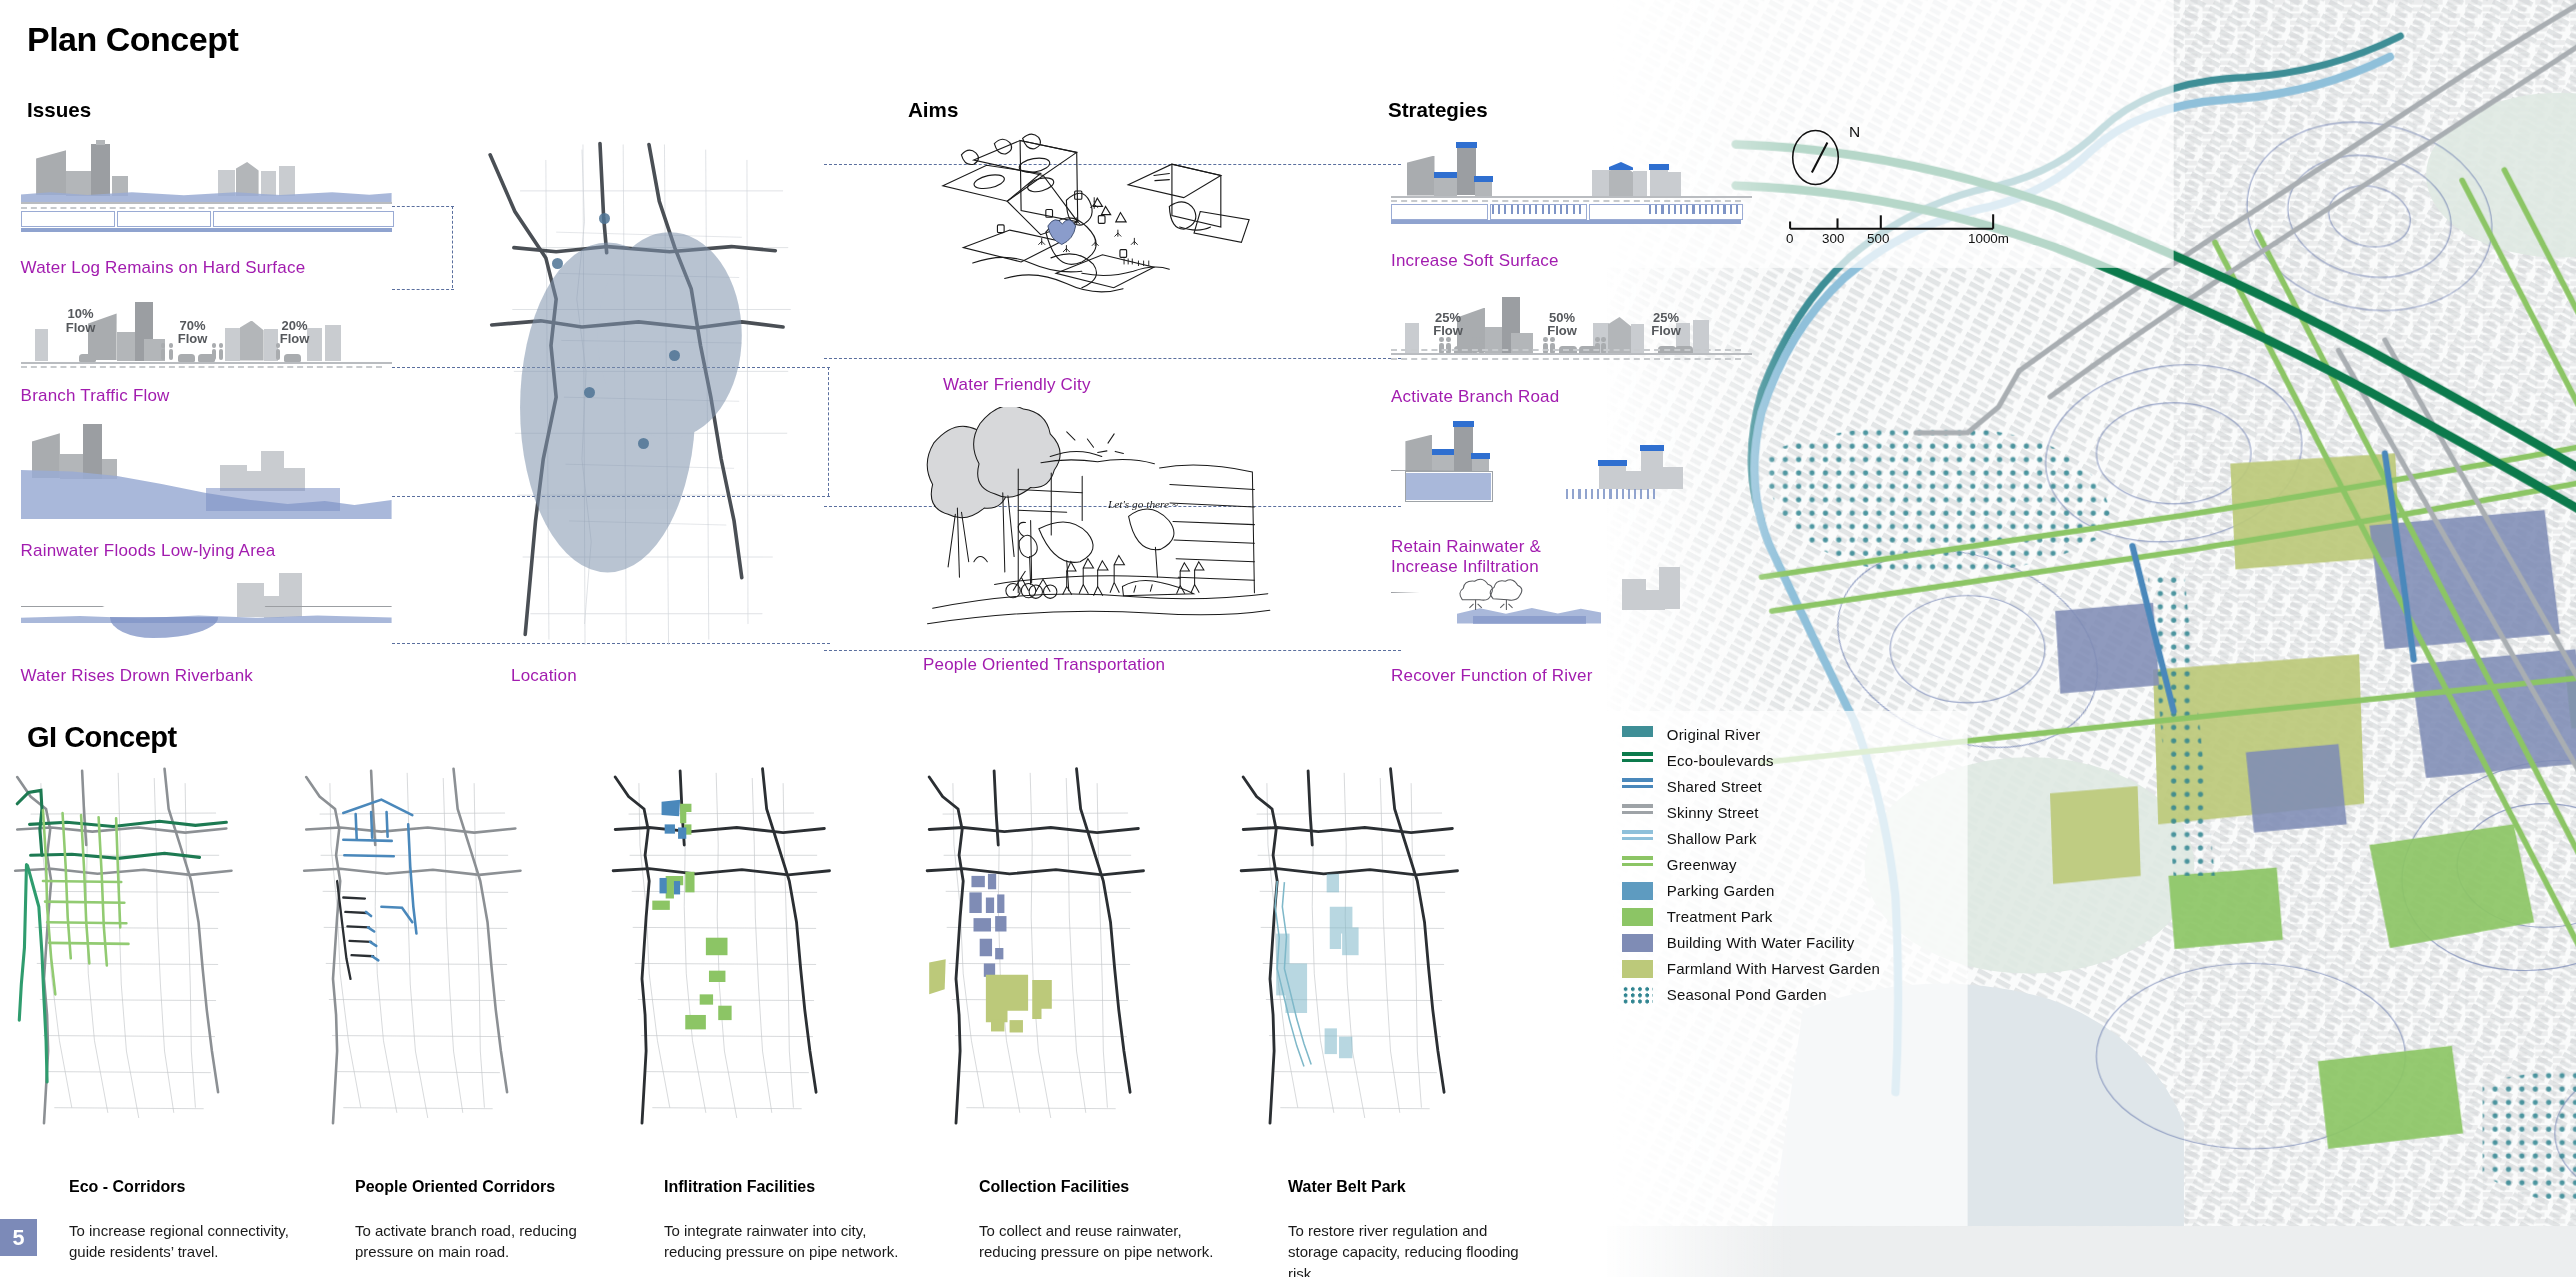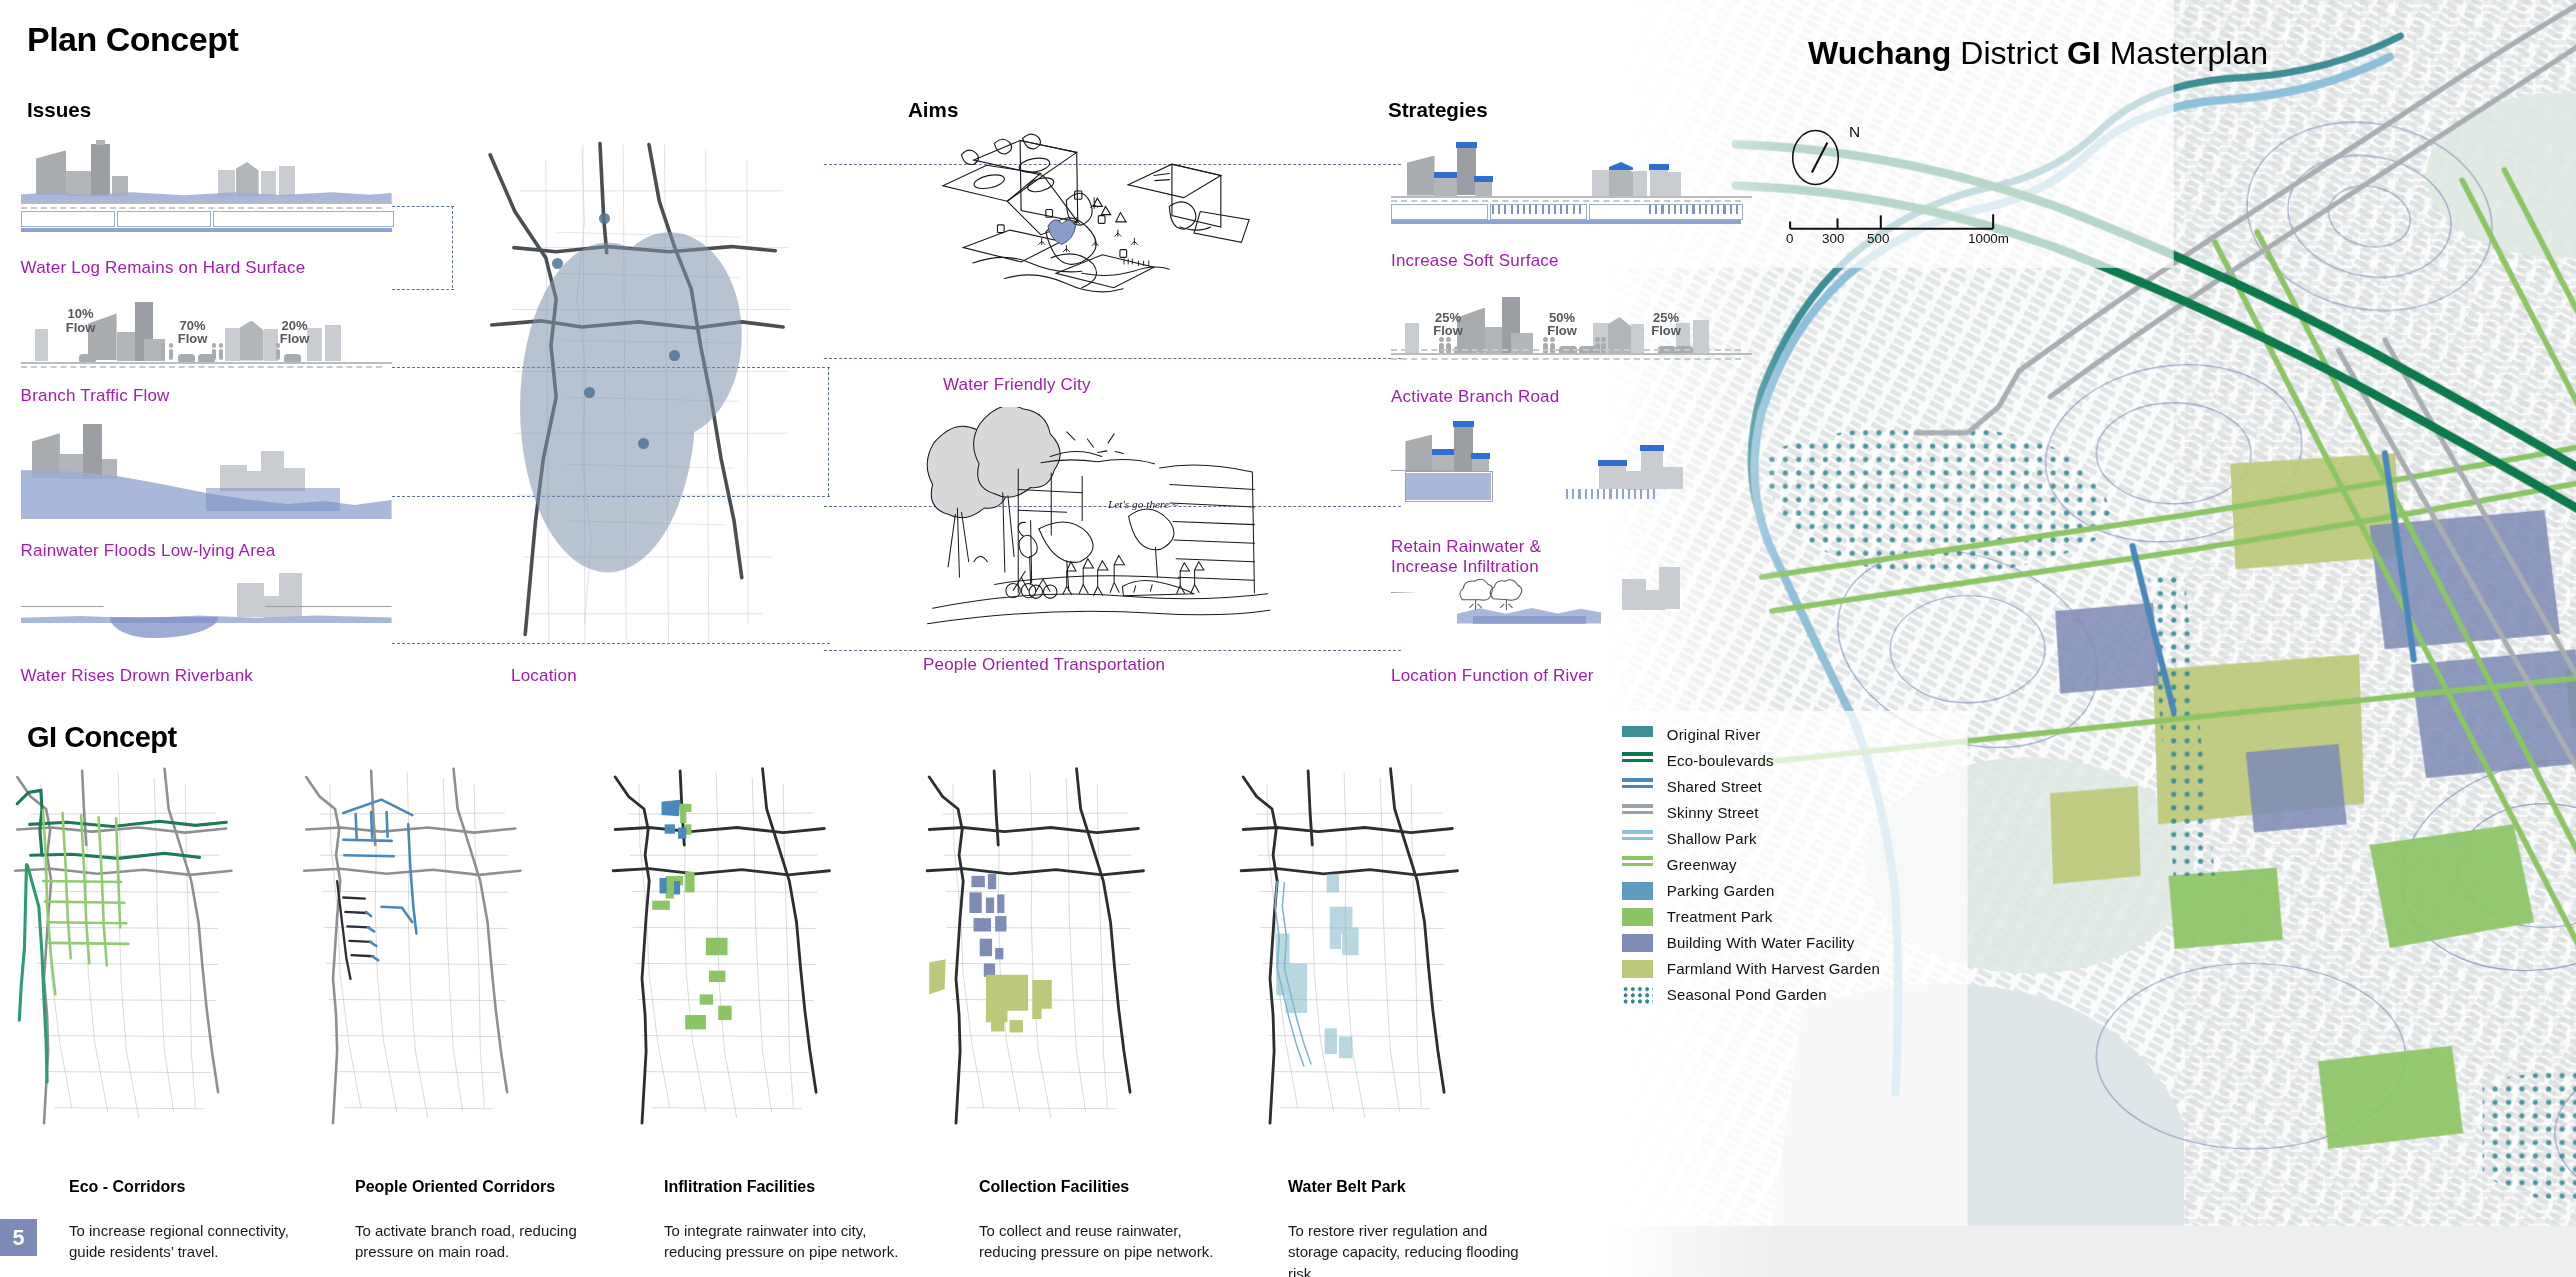--- a/index.html
+++ b/index.html
@@ -415,21 +415,21 @@
      <div class="waterdark" style="left:82px;top:54px;width:113px;height:8.2px;opacity:.6;"></div>
      <svg style="position:absolute;left:62px;top:13.4px;" width="77" height="36" viewBox="0 0 150 70">
        <g stroke="#57595d" stroke-width="2" fill="none">
          <path d="M18 48 Q8 34 20 26 Q22 10 42 12 Q58 2 68 18 Q82 22 74 38 Q70 52 52 48 Z"></path>
          <path d="M78 46 Q66 32 80 24 Q84 8 102 12 Q118 4 126 20 Q140 26 130 40 Q124 52 106 48 Z"></path>
          <path d="M44 48 L44 68 M40 56 L32 64 M48 56 L56 64"></path>
          <path d="M104 48 L104 68 M100 56 L92 64 M108 56 L116 64"></path>
        </g>
      </svg>
   </div>
-  <div class="diag-caption" style="left:1391px;top:666px;">Location Function of River</div>
+  <div class="diag-caption" style="left:1391px;top:666px;">Recover Function of River</div>
 
   <div class="board-title" id="gi-concept-title">GI Concept</div>
 
   <div class="gi-map" style="left:10.3px;">
     <svg width="273" height="392" viewBox="0 0 530 760">
       <g stroke="#c4c7cb" stroke-width="1.3" fill="none">
         <path d="M60 60 L62 180 L74 300 L80 430 L96 560 L120 690"></path>
         <path d="M140 48 L150 170 L148 300 L152 430 L164 560 L190 700"></path>
         <path d="M210 40 L214 180 L212 320 L216 450 L226 580 L250 710"></path>
         <path d="M280 50 L284 180 L286 320 L292 450 L300 580 L318 700"></path>
@@ -801,23 +801,20 @@
       <path d="M2460 860 Q2470 1200 2470 1540 Q2468 1880 2446 2220 L2440 2480"></path>
       <path d="M2530 860 Q2540 1200 2540 1540 Q2538 1880 2516 2220 L2510 2480"></path>
       <path d="M2460 880 Q2360 800 2260 740"></path>
     </g>
 
     <rect x="0" y="0" width="360" height="2480" fill="url(#fadeLeft)" opacity=".95"></rect>
     <rect x="0" y="1380" width="700" height="1000" fill="#ffffff" opacity=".72"></rect>
     <rect x="0" y="0" width="1100" height="520" fill="#ffffff" opacity=".7"></rect>
   </svg>
 
-  <div id="map-title">
-    <span class="b">Wuchang</span><span class="n"> District </span><span class="b">GI</span><span class="n"> Masterplan</span>
-  </div>
 
   <svg id="compass" viewBox="0 0 110 110">
     <ellipse cx="55" cy="55" rx="44" ry="52" fill="none" stroke="#111" stroke-width="3"></ellipse>
     <line x1="48" y1="84" x2="78" y2="26" stroke="#111" stroke-width="4"></line>
   </svg>
   <div id="compass-n">N</div>
 
   <svg id="scalebar" width="268" height="33" viewBox="0 0 520 64">
     <line x1="6" y1="46" x2="400" y2="46" stroke="#111" stroke-width="4"></line>
     <line x1="6" y1="32" x2="6" y2="46" stroke="#111" stroke-width="4"></line>

